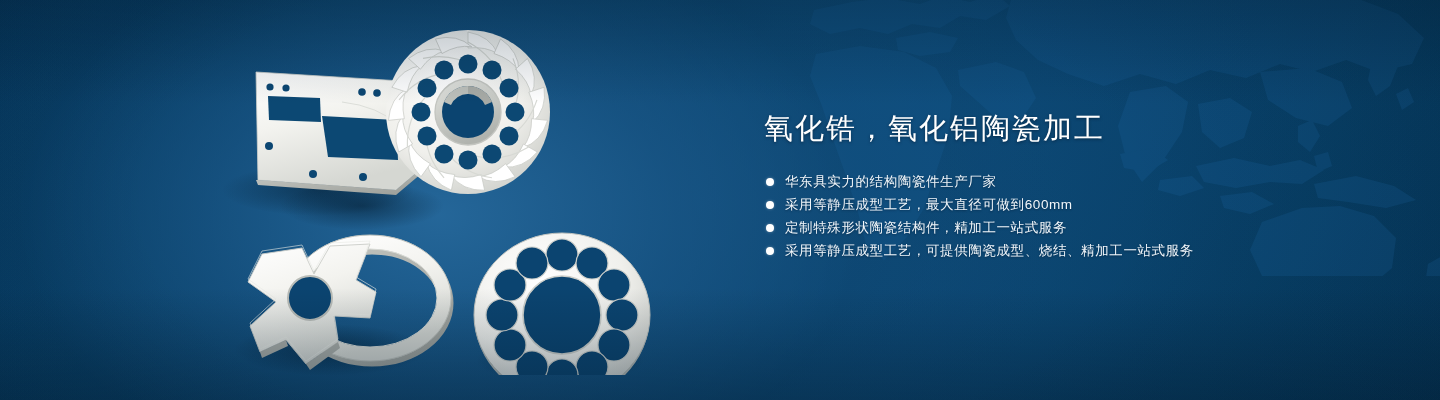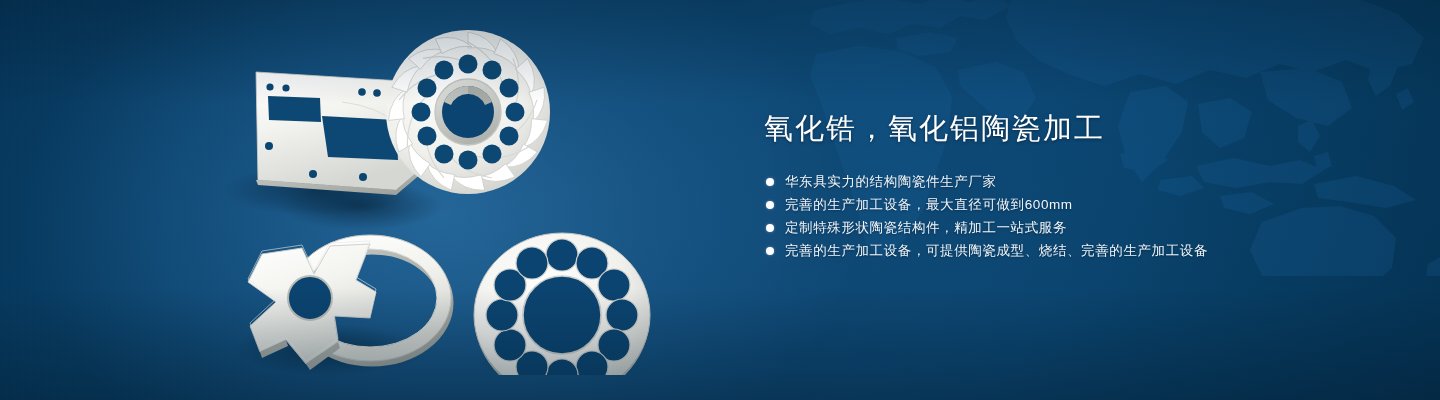--- a/index.html
+++ b/index.html
@@ -312,26 +312,26 @@
 
   <div class="copy">
     <h1 class="headline">氧化锆，氧化铝陶瓷加工</h1>
     <ul class="bullets">
       <li>
         <span class="dot"></span>
         <span class="bullet-text">华东具实力的结构陶瓷件生产厂家</span>
       </li>
       <li>
         <span class="dot"></span>
-        <span class="bullet-text">完善的生产加工设备，最大直径可做到600mm</span>
+        <span class="bullet-text">采用等静压成型工艺，最大直径可做到600mm</span>
       </li>
       <li>
         <span class="dot"></span>
         <span class="bullet-text">定制特殊形状陶瓷结构件，精加工一站式服务</span>
       </li>
       <li>
         <span class="dot"></span>
-        <span class="bullet-text">完善的生产加工设备，可提供陶瓷成型、烧结、完善的生产加工设备</span>
+        <span class="bullet-text">采用等静压成型工艺，可提供陶瓷成型、烧结、精加工一站式服务</span>
       </li>
     </ul>
   </div>
 
 </div>
 
 </body></html>

